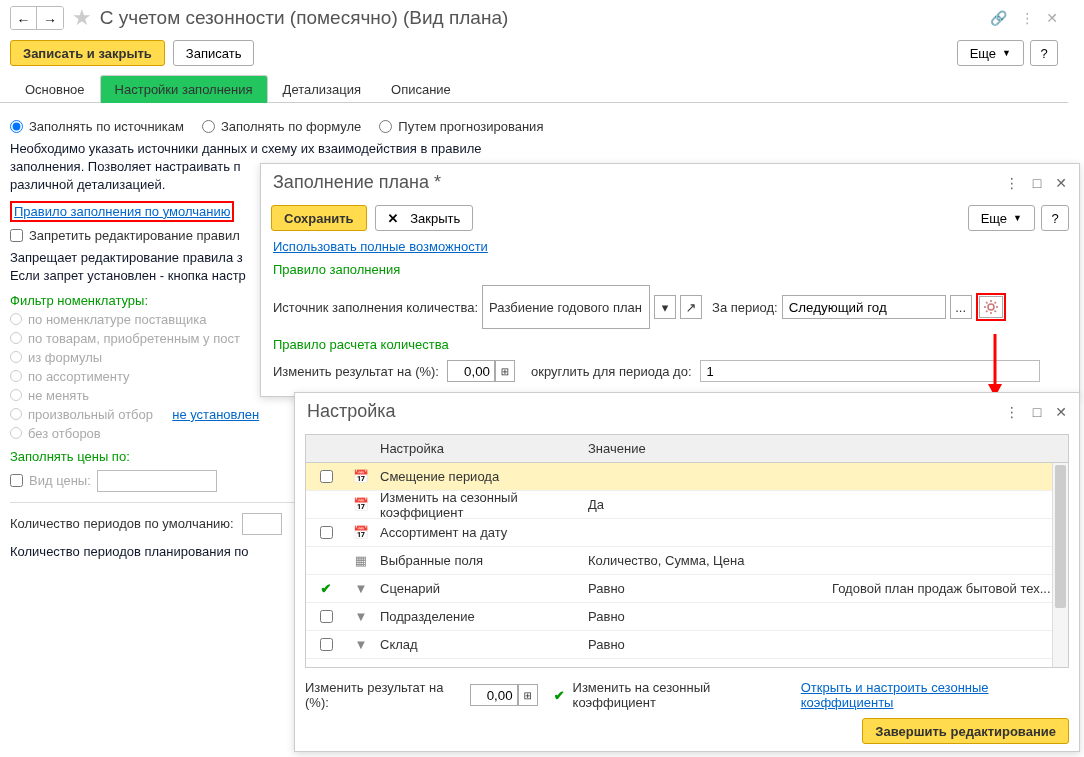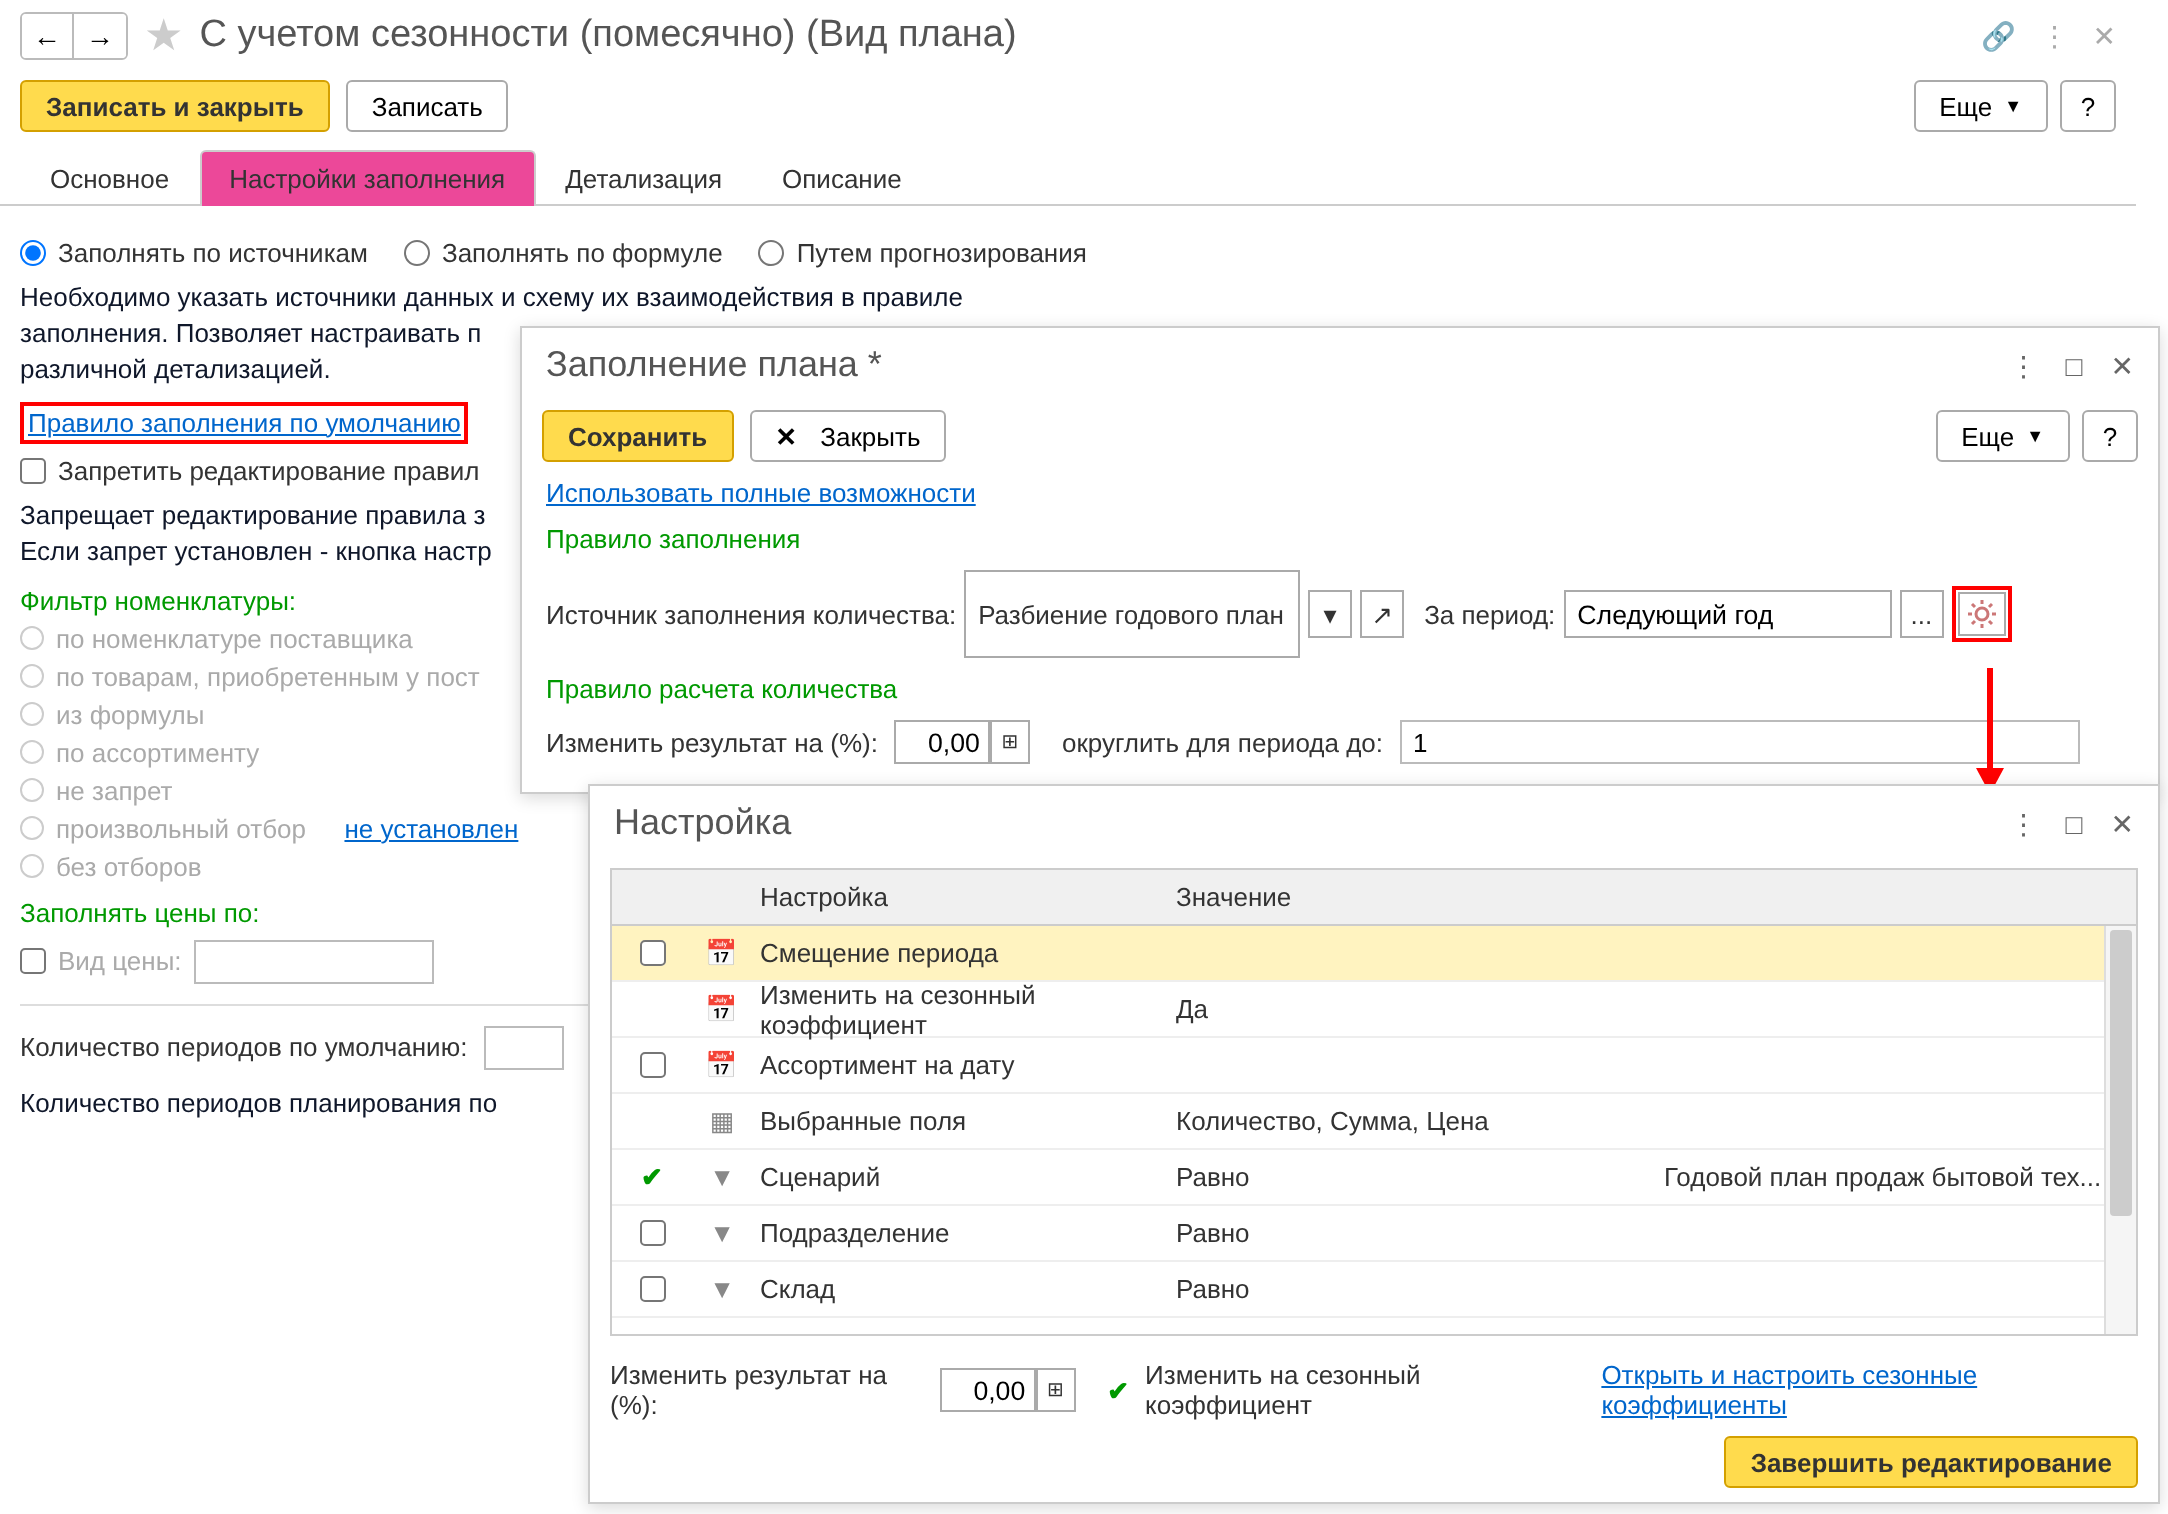--- a/index.html
+++ b/index.html
@@ -14,21 +14,21 @@
 .title { font-size: 19px; color: #555; }
 .titlebar-right { margin-left: auto; display: flex; gap: 12px; align-items: center; color: #aaa; }
 .icon-btn { cursor: pointer; font-size: 14px; }
 .toolbar { display: flex; align-items: center; gap: 8px; padding: 4px 10px 8px; }
 .btn { border: 1px solid #aaa; border-radius: 3px; padding: 4px 12px; background: #fff; font-size: 13px; cursor: pointer; height: 26px; display: inline-flex; align-items: center; gap: 4px; }
 .btn-yellow { background: #ffdb4d; border-color: #d4a000; font-weight: bold; color: #333; }
 .btn-q { width: 28px; padding: 0; justify-content: center; }
 .toolbar-right { margin-left: auto; display: flex; gap: 6px; }
 .tabs { display: flex; border-bottom: 1px solid #ccc; padding: 0 10px; text-align: center; }
 .tab { padding: 6px 14px; border: 1px solid transparent; border-bottom: none; cursor: pointer; font-size: 13px; position: relative; top: 1px; }
-.tab.active { border-color: #ccc; background: #ec4899; border-radius: 3px 3px 0 0; }
+.tab.active { border-color: #ccc; background: #22c55e; border-radius: 3px 3px 0 0; }
 .content { padding: 10px; }
 .radio-row { display: flex; gap: 18px; align-items: center; margin: 6px 0; }
 .radio-item { display: flex; align-items: center; gap: 6px; cursor: pointer; }
 .radio-item input { margin: 0; }
 .hint-text { color: #0f172a; font-size: 13px; margin: 4px 0; line-height: 1.4; max-width: 500px; }
 .link { color: #0066cc; text-decoration: underline; cursor: pointer; }
 .red-box { border: 2px solid red; display: inline-block; padding: 1px 2px; }
 .chk-row { display: flex; align-items: center; gap: 6px; margin: 6px 0; }
 .section-label { color: #009900; font-size: 13px; margin: 8px 0 4px; }
 .gray-radio { color: #aaa; display: flex; align-items: center; gap: 6px; margin: 4px 0; }
@@ -149,21 +149,21 @@
     <div class="gray-radio">
         <span class="circ"></span>
         <span>из формулы</span>
       </div>
     <div class="gray-radio">
         <span class="circ"></span>
         <span>по ассортименту</span>
       </div>
     <div class="gray-radio">
         <span class="circ"></span>
-        <span>не запрет</span>
+        <span>не менять</span>
       </div>
     <div class="gray-radio"><span class="circ"></span><span>произвольный отбор</span>&nbsp;&nbsp;<span class="link">не установлен</span></div>
     <div class="gray-radio">
         <span class="circ"></span>
         <span>без отборов</span>
       </div>
     <div class="section-label">Заполнять цены по:</div>
     <div class="chk-row">
       <input type="checkbox" style="">
       <span style="color:#aaa">Вид цены:</span>

